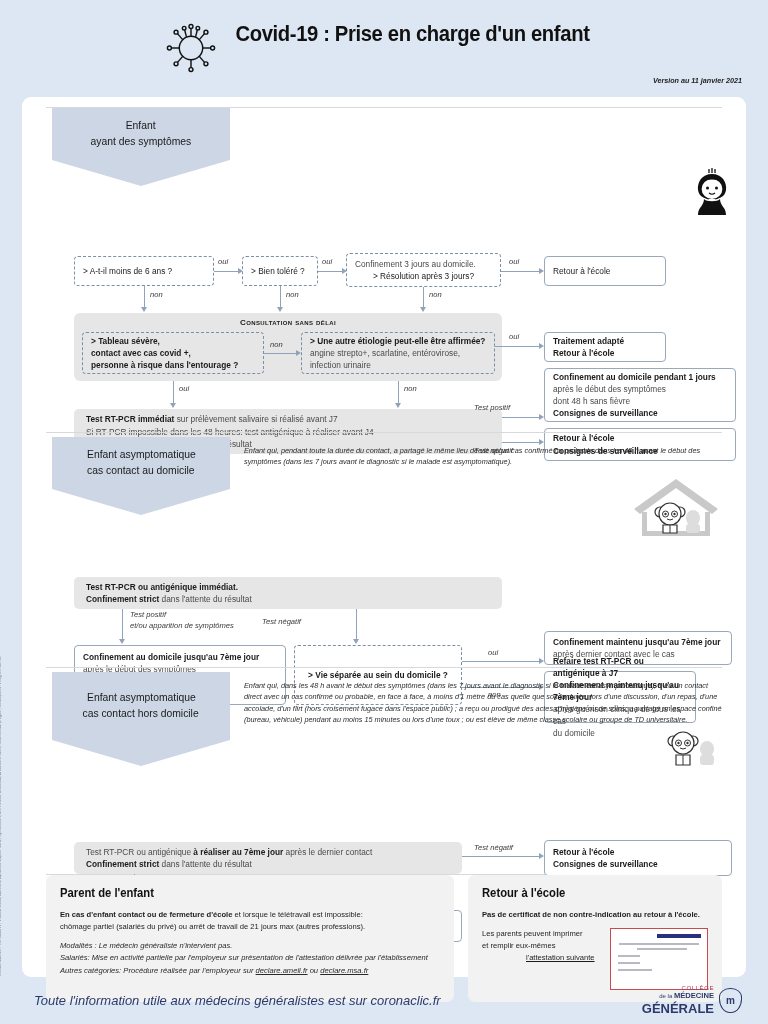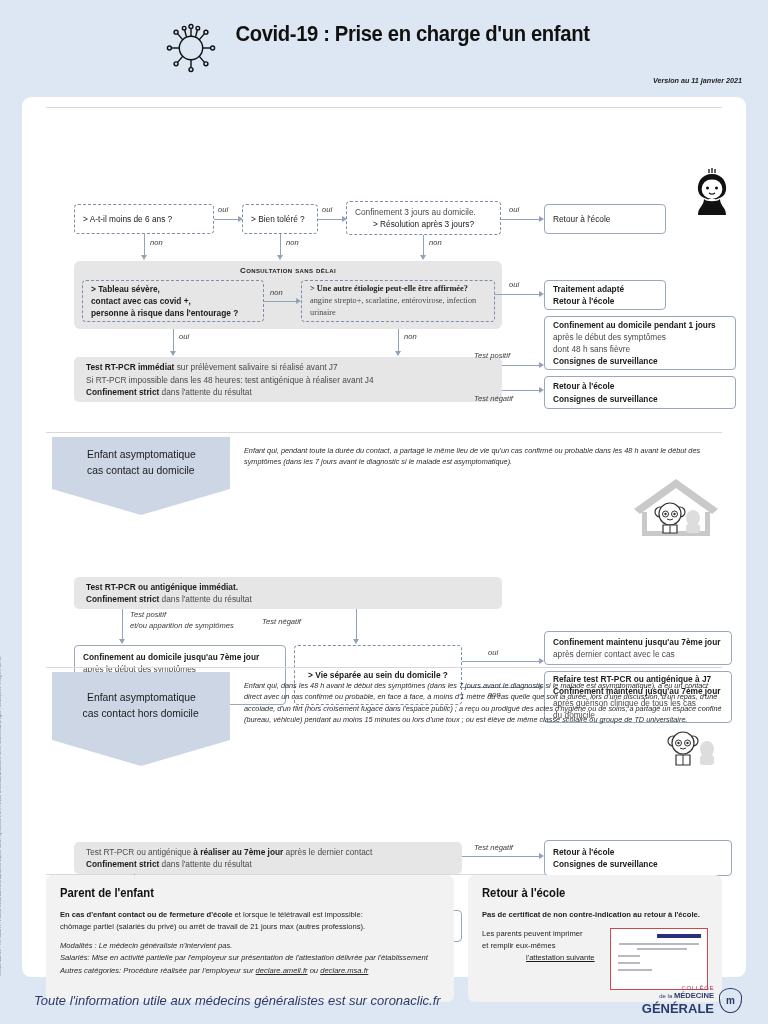--- a/index.html
+++ b/index.html
@@ -229,20 +229,24 @@
     </div>
     <div class="version-line">Version au 11 janvier 2021</div>
   </div>
 
   <div class="card">
 
     <div class="section" style="position:relative;height:325px;">
       <div class="sec-divider" style="margin-top:10px;"></div>
 
       <div class="sec-head" style="padding-left:30px;">
+        <div class="banner">
+          <div class="banner-line">Enfant</div>
+          <div class="banner-line">ayant des symptômes</div>
+        </div>
       </div>
 
       <div class="avatar" style="left:668px;top:58px;">
         <svg width="44" height="52" viewBox="0 0 44 52">
           <g stroke="#111" stroke-width="1.3" fill="none">
             <line x1="19" y1="4" x2="19" y2="8"></line>
               <line x1="22" y1="3" x2="22" y2="8"></line>
               <line x1="25" y1="4" x2="25" y2="8"></line>
           </g>
           <path d="M22 9 C32 9 37 17 36 25 C35 31 31 34 22 34 C13 34 9 31 8 25 C7 17 12 9 22 9Z" fill="#111"></path>
@@ -301,21 +305,21 @@
 
         <div class="box dashed" style="left:60px;top:172px;width:182px;height:42px;background:transparent;">
           <span class="b">&gt; Tableau sévère,</span>
           <span class="b">contact avec cas covid +,</span>
           <span class="b">personne à risque dans l'entourage ?</span>
         </div>
         <div class="ln h" style="left:242px;top:193px;width:34px;"></div>
         <div class="arrowR" style="left:274px;top:190px;"></div>
         <div class="lbl" style="left:248px;top:180px;">non</div>
 
-        <div class="box dashed" style="left:279px;top:172px;width:194px;height:42px;background:transparent;font-family:Liberation Serif, serif;">
+        <div class="box dashed" style="left:279px;top:172px;width:194px;height:42px;background:transparent;">
           <span><span class="b">&gt; Une autre étiologie peut-elle être affirmée?</span><span class="lt"> angine strepto+, scarlatine, entérovirose, infection urinaire</span></span>
         </div>
 
         <div class="ln h" style="left:473px;top:186px;width:46px;"></div>
         <div class="arrowR" style="left:517px;top:183px;"></div>
         <div class="lbl" style="left:487px;top:172px;">oui</div>
 
         <div class="box" style="left:522px;top:172px;width:122px;height:30px;">
           <span class="b">Traitement adapté</span>
           <span class="b">Retour à l'école</span>
@@ -426,21 +430,21 @@
 
         <div class="box" style="left:522px;top:142px;width:188px;height:34px;">
           <span class="b">Confinement maintenu jusqu'au 7ème jour</span>
           <span class="lt">après dernier contact avec le cas</span>
         </div>
 
         <div class="ln h" style="left:440px;top:198px;width:79px;"></div>
         <div class="arrowR" style="left:517px;top:195px;"></div>
         <div class="lbl" style="left:466px;top:201px;">non</div>
 
-        <div class="box" style="left:522px;top:182px;width:188px;height:52px;">
+        <div class="box" style="left:522px;top:182px;width:152px;height:52px;">
           <span class="b">Refaire test RT-PCR ou antigénique à J7</span>
           <span class="b">Confinement maintenu jusqu'au 7ème jour</span>
           <span class="lt">après guérison clinique de tous les cas</span>
           <span class="lt">du domicile</span>
         </div>
       </div>
     </div>
 
     <div class="section" style="position:relative;height:205px;">
       <div class="sec-divider"></div>

